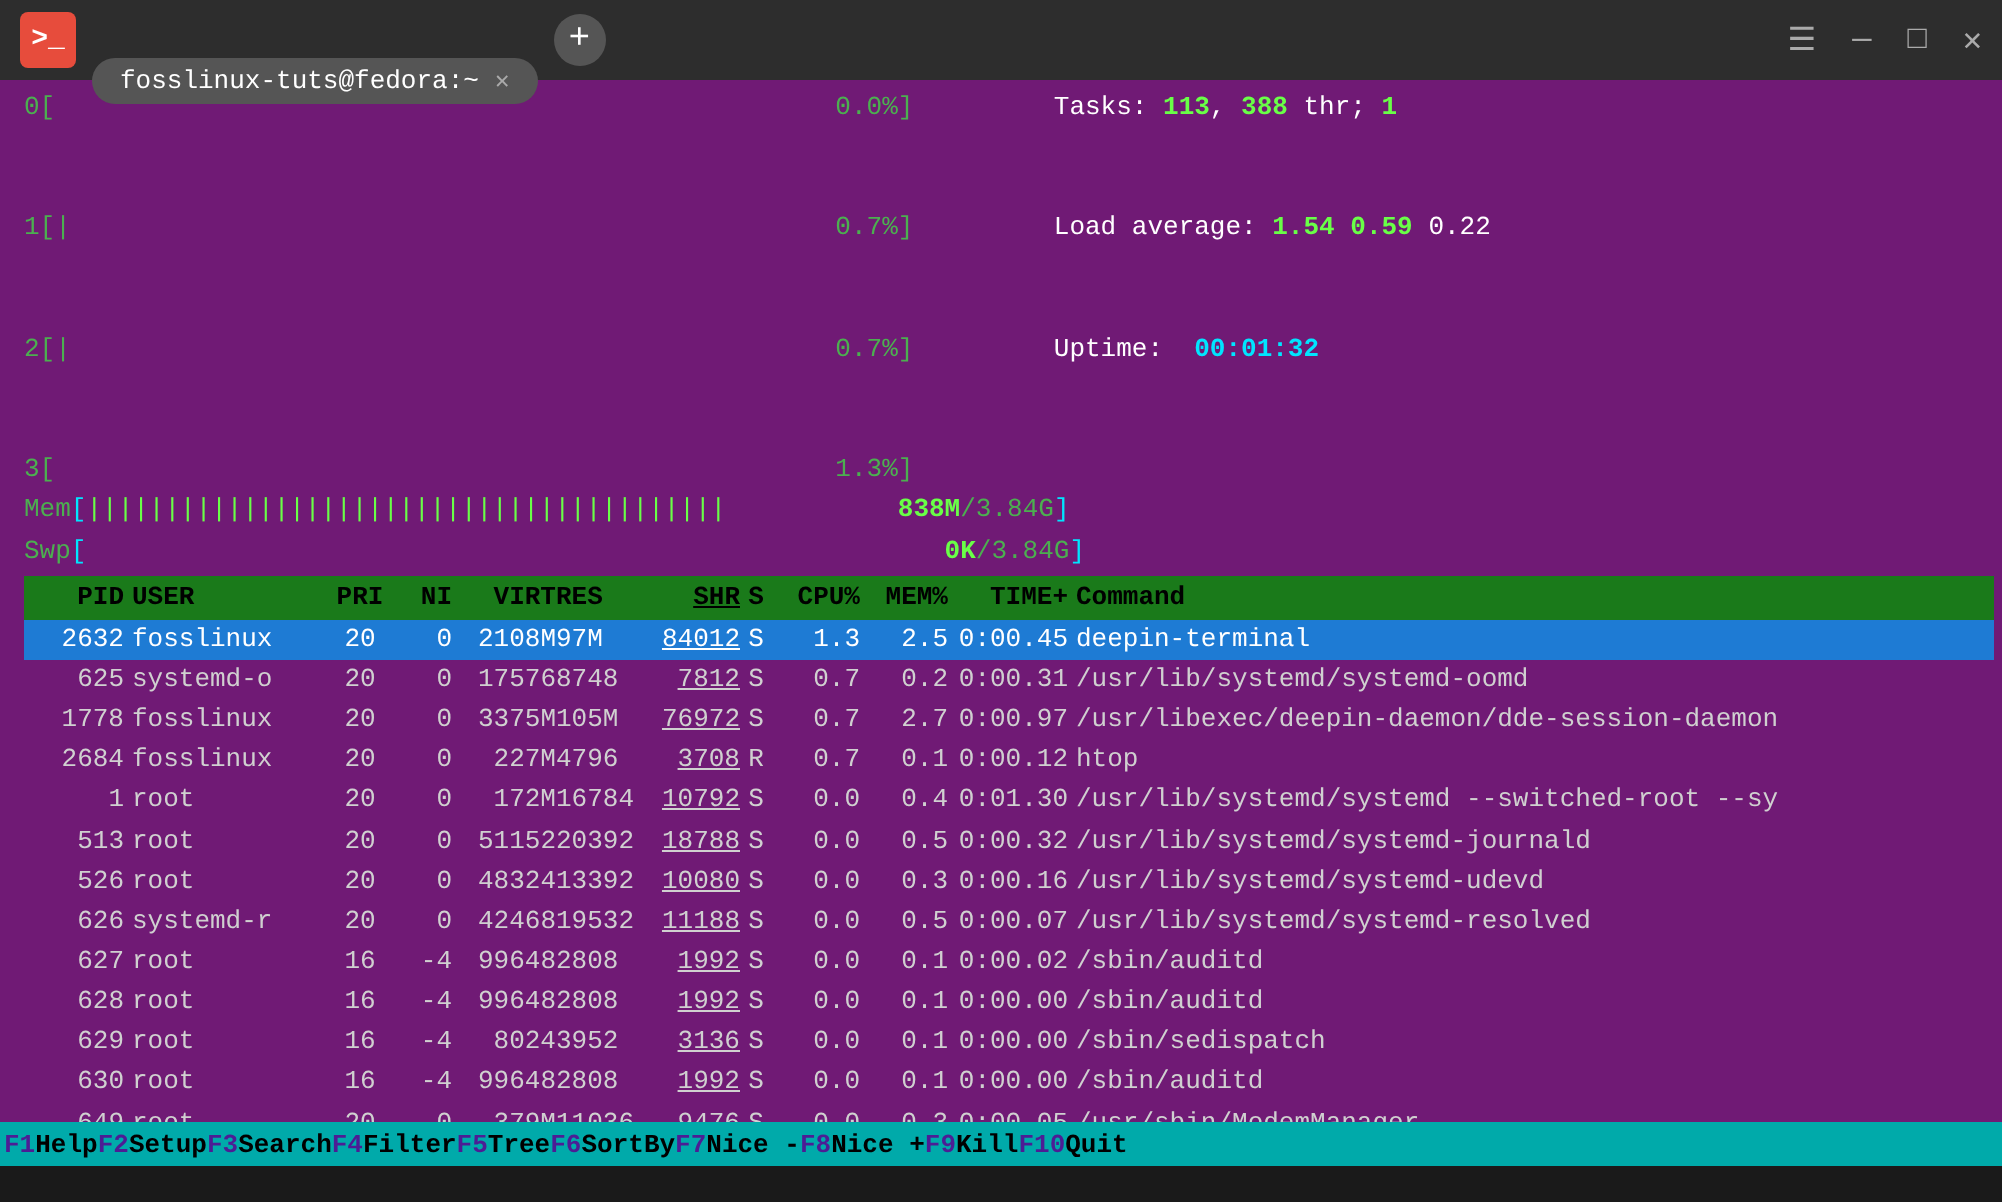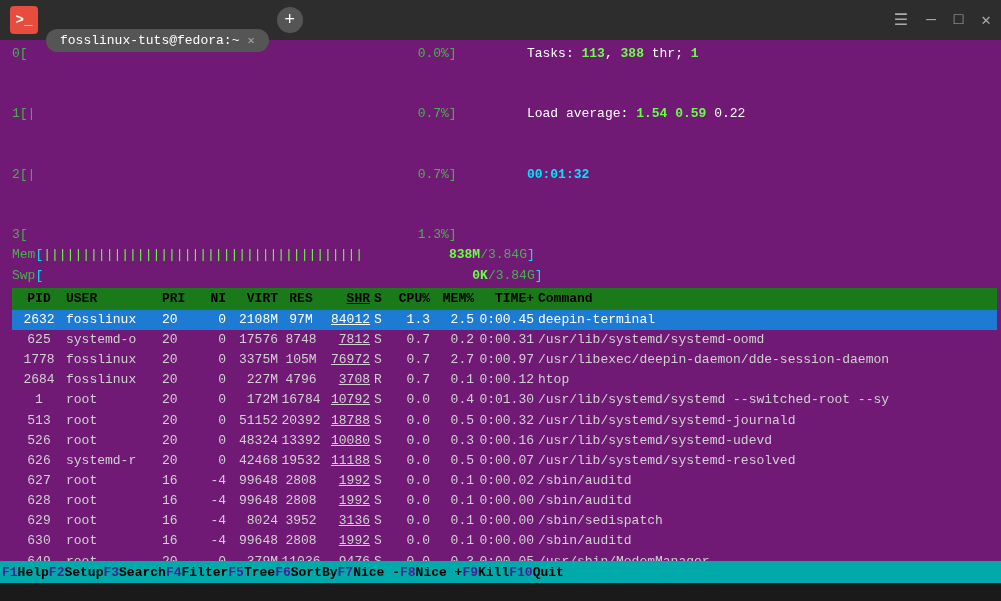--- a/index.html
+++ b/index.html
@@ -110,26 +110,26 @@
       white-space: pre;
       padding: 0 4px;
     }
     .proc-row.selected {
       background: #1e7bd4;
       color: #fff;
     }
     .proc-row:not(.selected) { color: #d0d0d0; }
 
     
-    .col-pid   { display: inline-block; width: 46px; text-align: center; }
+    .col-pid   { display: inline-block; width: 46px; text-align: right; }
     .col-user  { display: inline-block; width: 100px; padding-left: 4px; }
-    .col-pri   { display: inline-block; width: 36px; text-align: left; }
+    .col-pri   { display: inline-block; width: 36px; text-align: center; }
     .col-ni    { display: inline-block; width: 28px; text-align: right; }
     .col-virt  { display: inline-block; width: 52px; text-align: right; }
-    .col-res   { display: inline-block; width: 46px; text-align: center; }
+    .col-res   { display: inline-block; width: 46px; text-align: left; }
     .col-shr   { display: inline-block; width: 46px; text-align: right; text-decoration: underline; }
     .col-s     { display: inline-block; width: 16px; text-align: center; }
     .col-cpu   { display: inline-block; width: 44px; text-align: right; }
     .col-mem   { display: inline-block; width: 44px; text-align: right; }
     .col-time  { display: inline-block; width: 60px; text-align: right; }
     .col-cmd   { display: inline-block; padding-left: 4px; }
 
     
     #bottombar {
       background: #00aaaa;
@@ -187,20 +187,21 @@
       <span style="color:#fff;">Load average:&nbsp;</span>
       <span style="color:#69ff47;font-weight:bold;">1.54</span>
       <span style="color:#fff;">&nbsp;</span>
       <span style="color:#69ff47;font-weight:bold;">0.59</span>
       <span style="color:#fff;">&nbsp;</span>
       <span style="color:#fff;">0.22</span>
     </div>
     <div class="stat-line">
       <span style="color:#4caf50;">2[|                                                 0.7%]</span>
       &nbsp;&nbsp;&nbsp;
+      <span style="color:#fff;">Uptime:&nbsp;&nbsp;</span>
       <span style="color:#00e5ff;font-weight:bold;">00:01:32</span>
     </div>
     <div class="stat-line">
       <span style="color:#4caf50;">3[                                                  1.3%]</span>
     </div>
     <div class="stat-line">
       <span style="color:#4caf50;">Mem</span><span style="color:#00e5ff;">[</span><span style="color:#69ff47;">|||||||||||||||||||||||||||||||||||||||||</span><span style="color:#4caf50;">           </span><span style="color:#69ff47;font-weight:bold;">838M</span><span style="color:#4caf50;">/3.84G</span><span style="color:#00e5ff;">]</span>
     </div>
     <div class="stat-line">
       <span style="color:#4caf50;">Swp</span><span style="color:#00e5ff;">[</span><span style="color:#4caf50;">                                                       </span><span style="color:#69ff47;font-weight:bold;">0K</span><span style="color:#4caf50;">/3.84G</span><span style="color:#00e5ff;">]</span>

